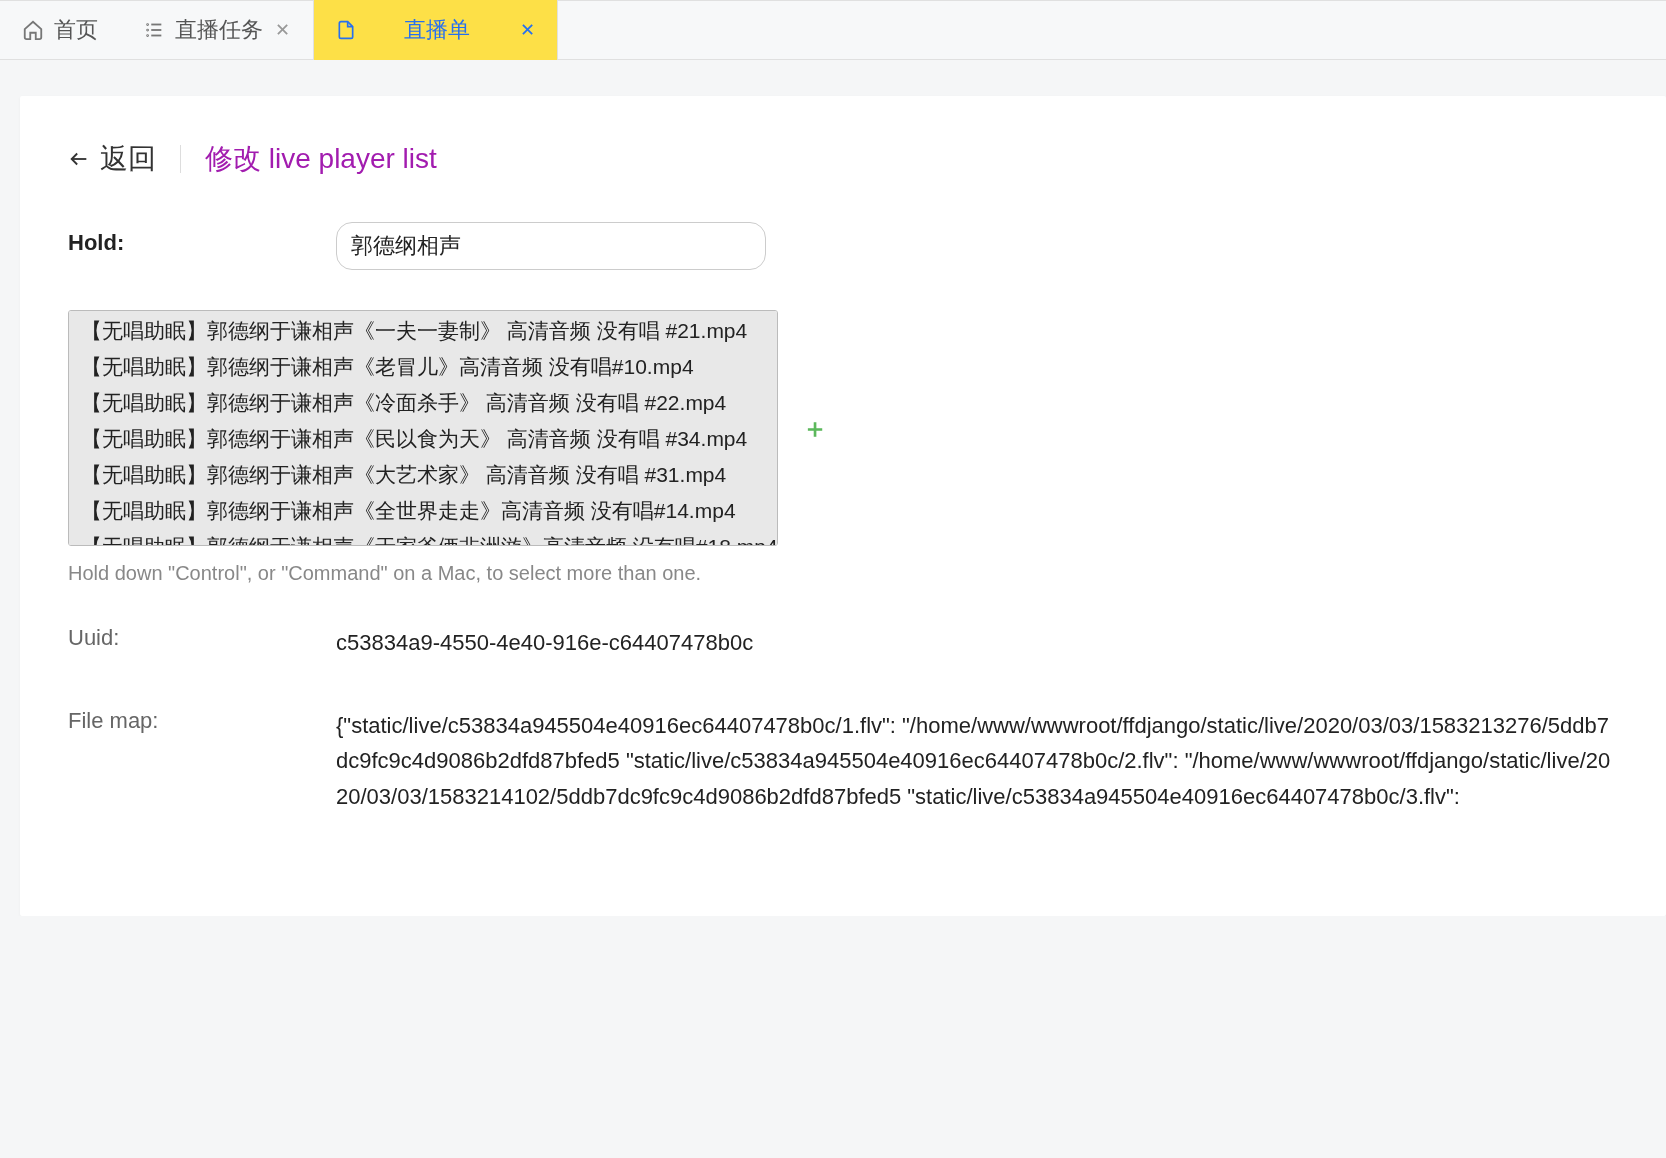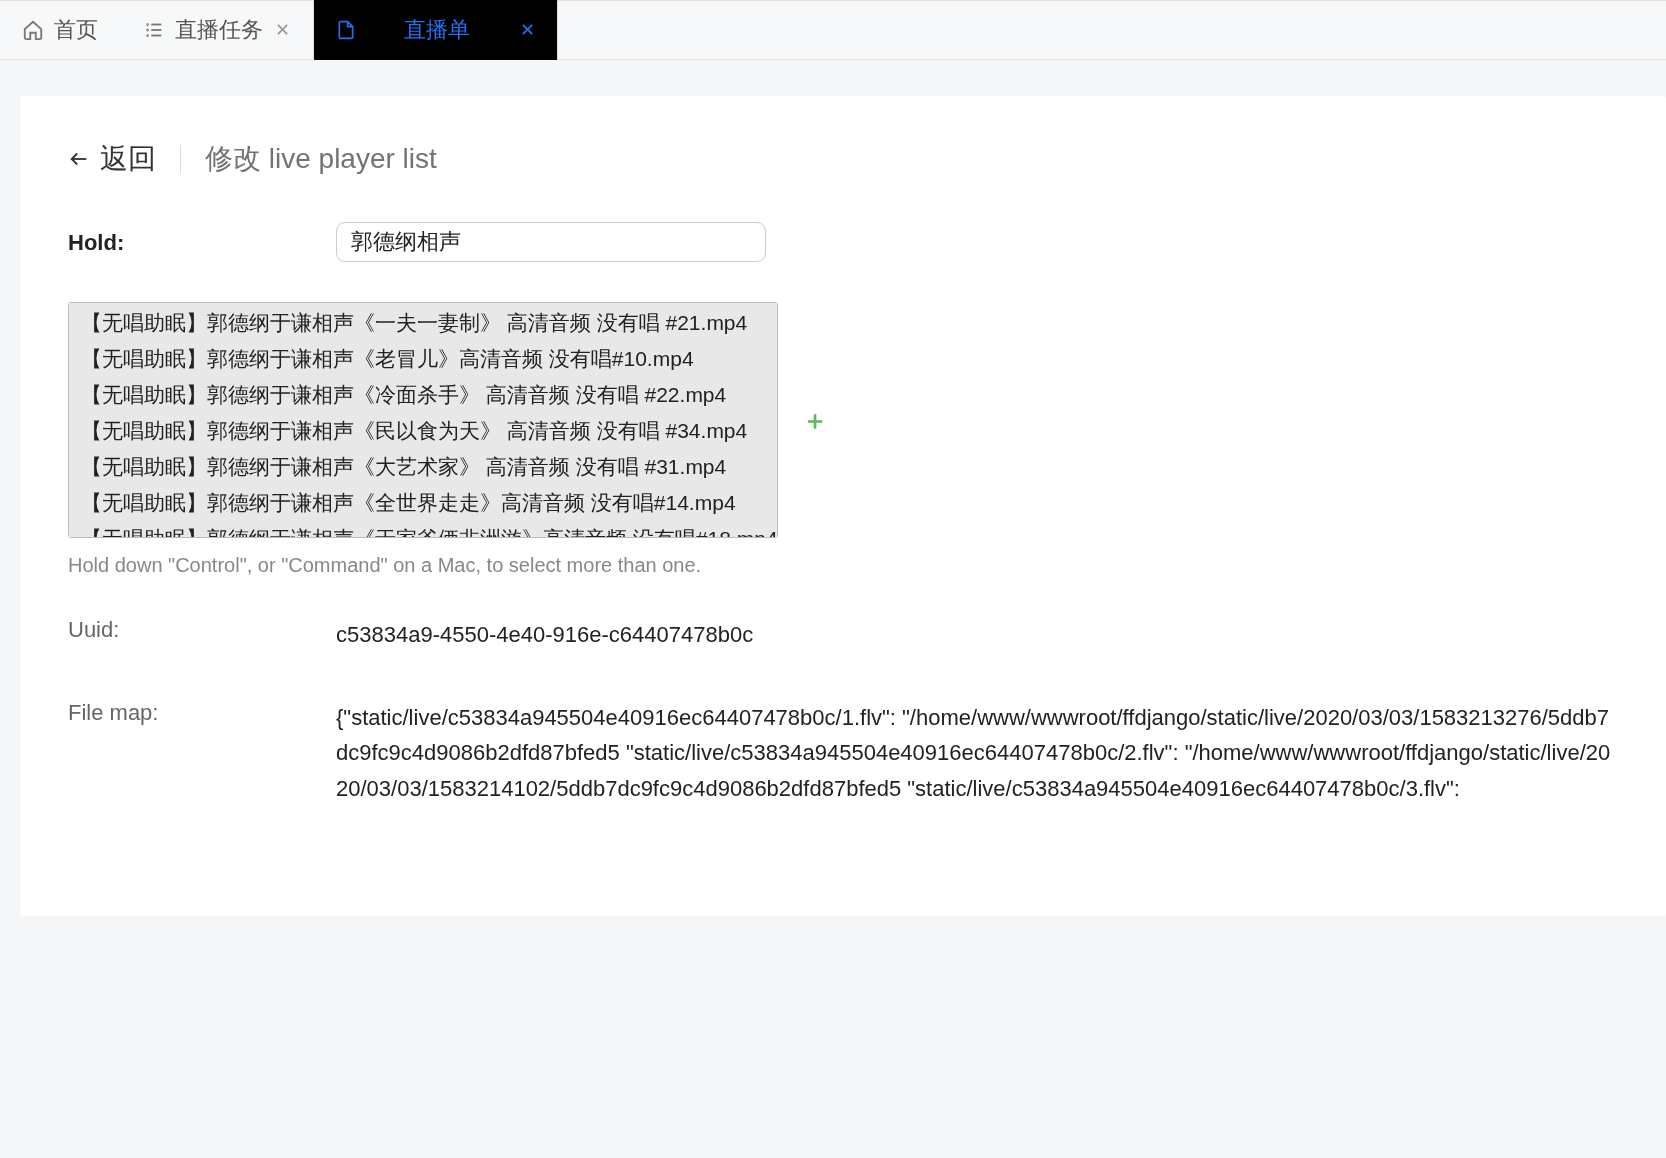--- a/index.html
+++ b/index.html
@@ -22,21 +22,21 @@
       align-items: center;
       gap: 10px;
       padding: 0 22px;
       color: #555;
       cursor: pointer;
       font-size: 22px;
       border-right: 1px solid transparent;
     }
     .tab .icon { color: #777; display:flex; align-items:center; }
     .tab.active {
-      background: #000000;
+      background: #fde047;
       color: #2670f0;
       border-left: 1px solid #e0e0e0;
       border-right: 1px solid #e0e0e0;
       margin-top: -1px;
       margin-bottom: -1px;
       padding-top: 1px;
       padding-bottom: 1px;
       gap: 48px;
     }
     .tab.active .icon { color: #2670f0; }
@@ -72,43 +72,43 @@
     }
     .back svg { stroke: #333; }
     .vdiv {
       width: 1px;
       height: 28px;
       background: #ddd;
     }
     .page-title {
       font-size: 28px;
       font-weight: 400;
-      color: #737373;
+      color: #a21caf;
     }
     .form-row {
       display: flex;
       align-items: flex-start;
       margin-bottom: 40px;
     }
     .form-label {
       width: 268px;
       font-size: 22px;
       font-weight: 600;
       color: #222;
       padding-top: 8px;
       flex-shrink: 0;
     }
     .form-field {
       flex: 1;
     }
     .text-input {
       width: 430px;
-      height: 40px;
+      height: 48px;
       border: 1px solid #ccc;
-      border-radius: 9px;
+      border-radius: 16px;
       padding: 0 14px;
       font-size: 22px;
       color: #222;
       font-family: inherit;
     }
     .select-wrap {
       display: flex;
       align-items: center;
       gap: 16px;
     }

